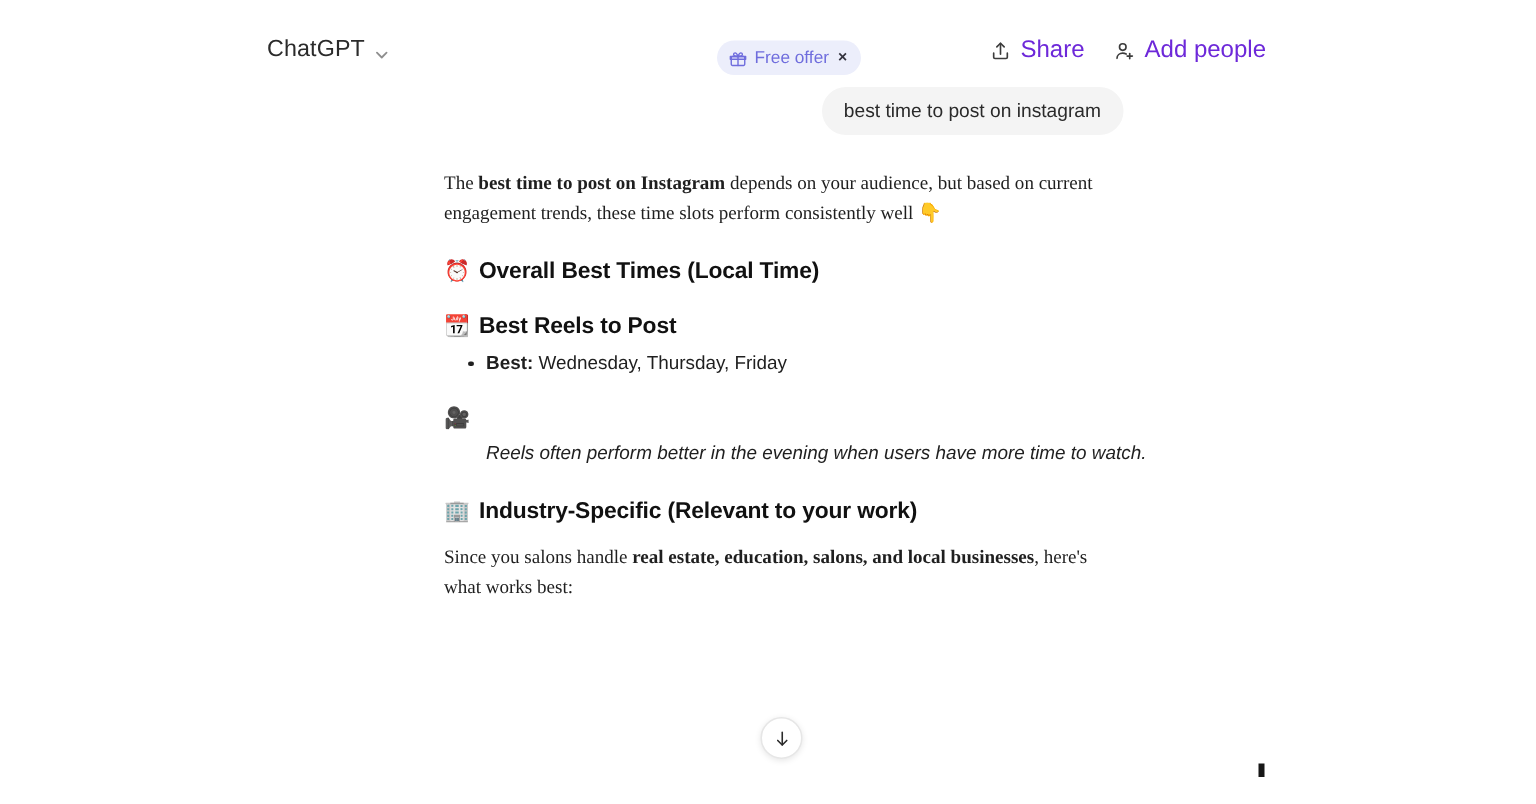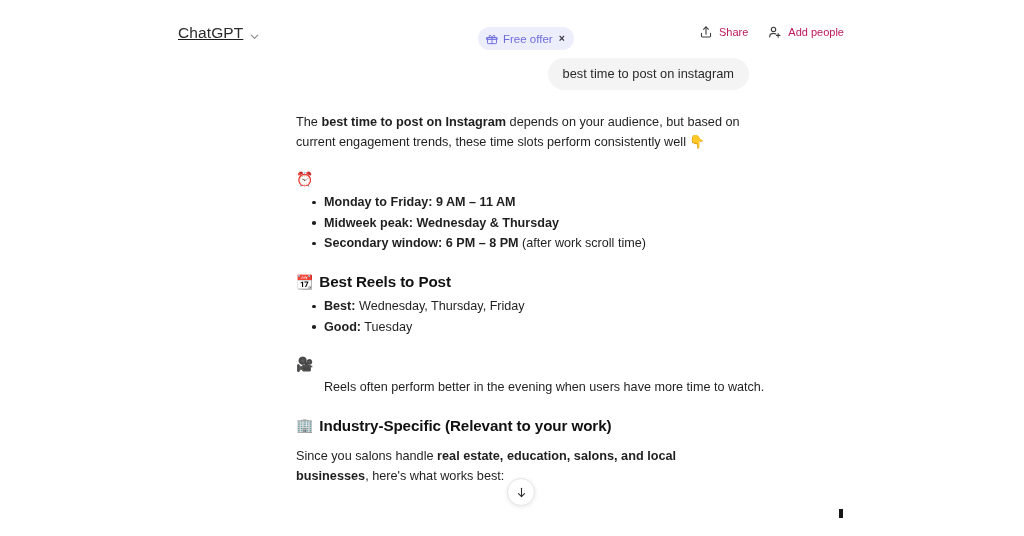--- a/index.html
+++ b/index.html
@@ -20,21 +20,20 @@
     position: absolute;
     top: 0; left: 0; right: 0;
     height: 62px;
   }
   .brand {
     position: absolute;
     left: 178px; top: 24px;
     display: flex;
     align-items: flex-end;
     gap: 6px;
-    text-decoration: underline;
   }
   .brand-title {
     font-size: 15.5px;
     font-weight: 400;
     color: #2b2b2b;
     letter-spacing: .1px;
   }
   .chev {
     width: 11px; height: 11px;
     display: block;
@@ -77,22 +76,22 @@
     gap: 20px;
   }
   .action {
     display: flex;
     align-items: center;
     gap: 6px;
   }
   .action-icon { width: 14px; height: 14px; color: #3c3c3c; display:block; }
   .action-icon svg { display:block; width:14px; height:14px; }
   .action-label {
-    font-size: 11px;
-    color: #be185d;
+    font-size: 16px;
+    color: #6d28d9;
     white-space: nowrap;
   }
 
   
   .thread {
     position: absolute;
     left: 4px; right: 0; top: 58px;
     height: 478px;
   }
 
@@ -116,20 +115,21 @@
     padding-left: 292px;
     padding-right: 180px;
   }
 
   .para {
     font-size: 12.7px;
     line-height: 20px;
     color: #1f1f1f;
     margin: 0 0 6px 0;
     max-width: 452px;
+    font-family: Liberation Serif, serif;
   }
   .para b { font-weight: 700; }
 
   h3.section {
     font-size: 15.2px;
     font-weight: 700;
     color: #111111;
     margin: 20px 0 6px 0;
     display: flex;
     align-items: center;
@@ -165,20 +165,21 @@
     background: #1f1f1f;
   }
   ul.bullets li b { font-weight: 700; }
 
   .subnote {
     font-size: 12.6px;
     line-height: 20px;
     color: #1f1f1f;
     padding-left: 28px;
     margin-top: 1px;
+    font-style: italic;
   }
 
   .closing {
     margin-top: 12px;
   }
 
   
   .scroll-fab {
     position: absolute;
     left: 507px;
@@ -265,34 +266,29 @@
   </div>
 
   <div class="assistant">
 
     <p class="para">
       <span>The </span><b>best time to post on Instagram</b><span> depends on your audience, but based on current engagement trends, these time slots perform consistently well </span><span class="emoji">👇</span>
     </p>
 
     <h3 class="section">
       <span class="emoji">⏰</span>
+      <span>Overall Best Times (Local Time)</span>
     </h3>
-    <ul class="bullets">
-      <li><b>Monday to Friday: 9 AM – 11 AM</b><span></span></li>
-      <li><b>Midweek peak: Wednesday &amp; Thursday</b><span></span></li>
-      <li><b>Secondary window: 6 PM – 8 PM</b><span> (after work scroll time)</span></li>
-    </ul>
 
     <h3 class="section">
       <span class="emoji">📆</span>
       <span>Best Reels to Post</span>
     </h3>
     <ul class="bullets">
       <li><b>Best:</b><span> Wednesday, Thursday, Friday</span></li>
-      <li><b>Good:</b><span> Tuesday</span></li>
     </ul>
 
     <h3 class="section">
       <span class="emoji">🎥</span>
     </h3>
     <div class="subnote">Reels often perform better in the evening when users have more time to watch.</div>
 
     <h3 class="section">
       <span class="emoji">🏢</span>
       <span>Industry-Specific (Relevant to your work)</span>

